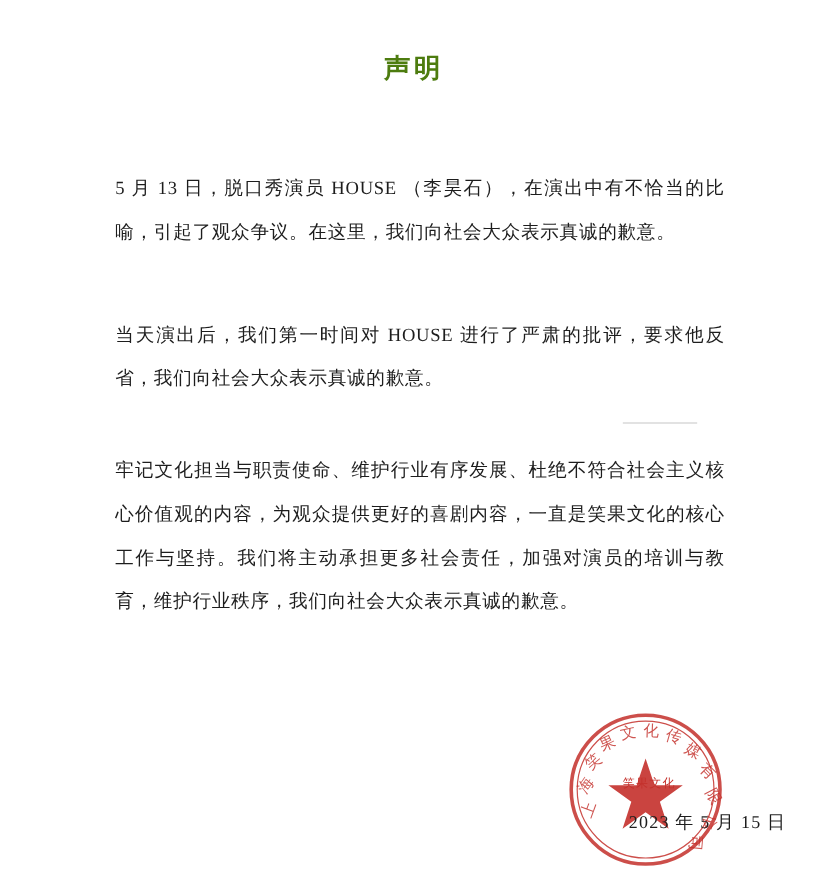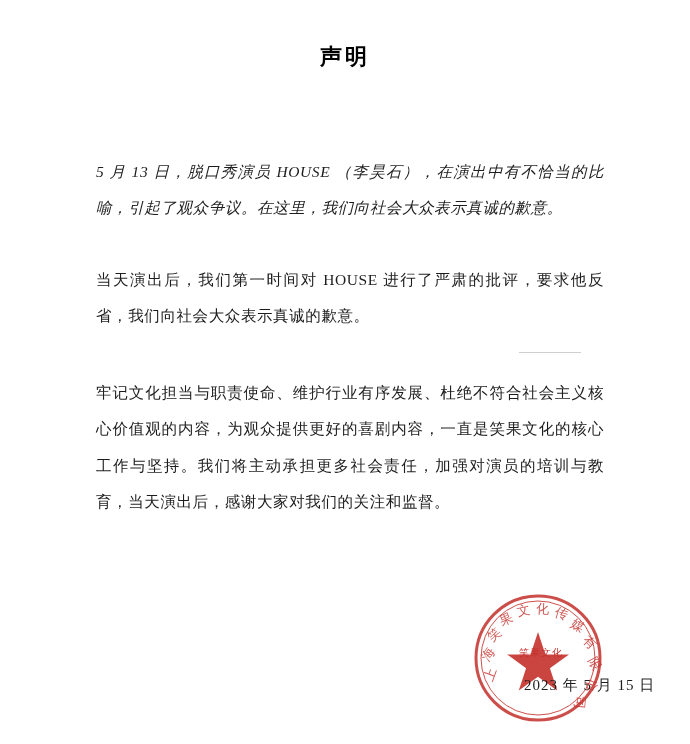--- a/index.html
+++ b/index.html
@@ -21,37 +21,37 @@
     height: 744px;
     background: #ffffff;
   }
   .doc-title {
     text-align: center;
     font-size: 22px;
     font-weight: bold;
     letter-spacing: 3px;
     margin: 0;
     padding-top: 42px;
-    color: #000000;
+    color: #4d7c0f;
   }
   .body-block {
     position: absolute;
     left: 96px;
     right: 86px;
   }
   .para {
     font-size: 15.5px;
     line-height: 2.35;
     text-align: justify;
     text-justify: inter-ideograph;
     letter-spacing: 0.6px;
     color: #1d1d1d;
     margin: 0 0 26px 0;
   }
-  .p1 { top: 154px; font-style: italic; }
+  .p1 { top: 140px; }
   .p2 { top: 262px; }
   .p3 { top: 375px; }
 
   
   .scan-line {
     position: absolute;
     left: 519px;
     top: 352px;
     width: 62px;
     height: 1px;
@@ -100,21 +100,21 @@
     <p class="para">5 月 13 日，脱口秀演员 HOUSE （李昊石），在演出中有不恰当的比喻，引起了观众争议。在这里，我们向社会大众表示真诚的歉意。</p>
   </div>
 
   <div class="body-block p2">
     <p class="para">当天演出后，我们第一时间对 HOUSE 进行了严肃的批评，要求他反省，我们向社会大众表示真诚的歉意。</p>
   </div>
 
   <div class="scan-line"></div>
 
   <div class="body-block p3">
-    <p class="para">牢记文化担当与职责使命、维护行业有序发展、杜绝不符合社会主义核心价值观的内容，为观众提供更好的喜剧内容，一直是笑果文化的核心工作与坚持。我们将主动承担更多社会责任，加强对演员的培训与教育，当天演出后，感谢大家对我们的关注和监督。</p>
+    <p class="para">牢记文化担当与职责使命、维护行业有序发展、杜绝不符合社会主义核心价值观的内容，为观众提供更好的喜剧内容，一直是笑果文化的核心工作与坚持。我们将主动承担更多社会责任，加强对演员的培训与教育，维护行业秩序，我们向社会大众表示真诚的歉意。</p>
   </div>
 
   <div class="seal">
     <svg width="144" height="144" viewBox="0 0 144 144" aria-hidden="true">
       <g fill="none" stroke="#c4302b" stroke-width="3" opacity="0.85">
         <circle cx="72" cy="72" r="62"></circle>
         <circle cx="72" cy="72" r="57" stroke-width="1"></circle>
       </g>
       <g fill="#c4302b" opacity="0.9">
         <polygon points="72,46 79.4,68.4 103,68.4 83.9,82.2 91.2,104.6 72,90.8 52.8,104.6 60.1,82.2 41,68.4 64.6,68.4"></polygon>

